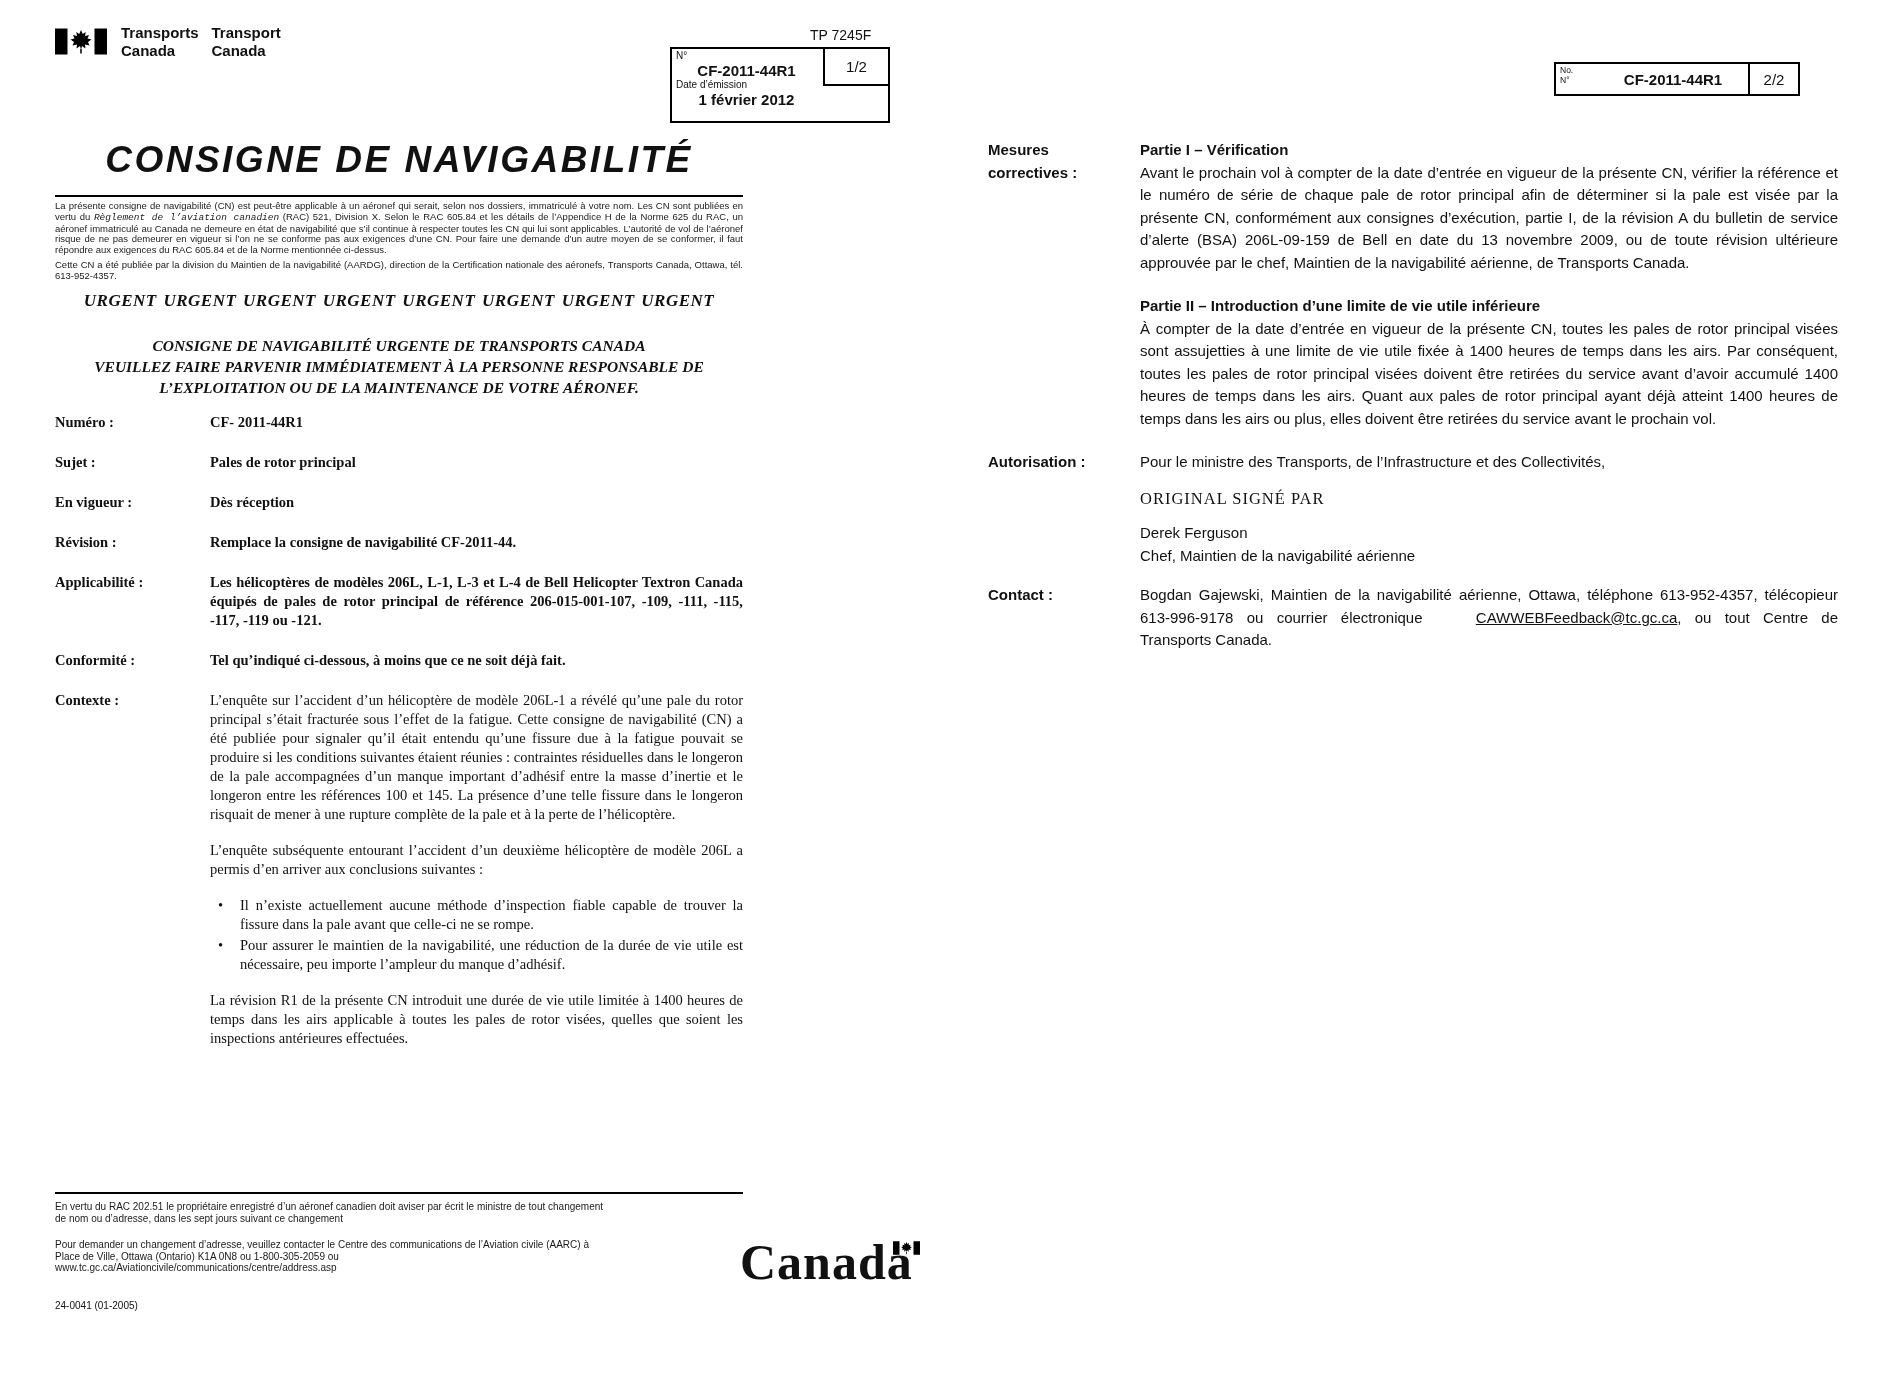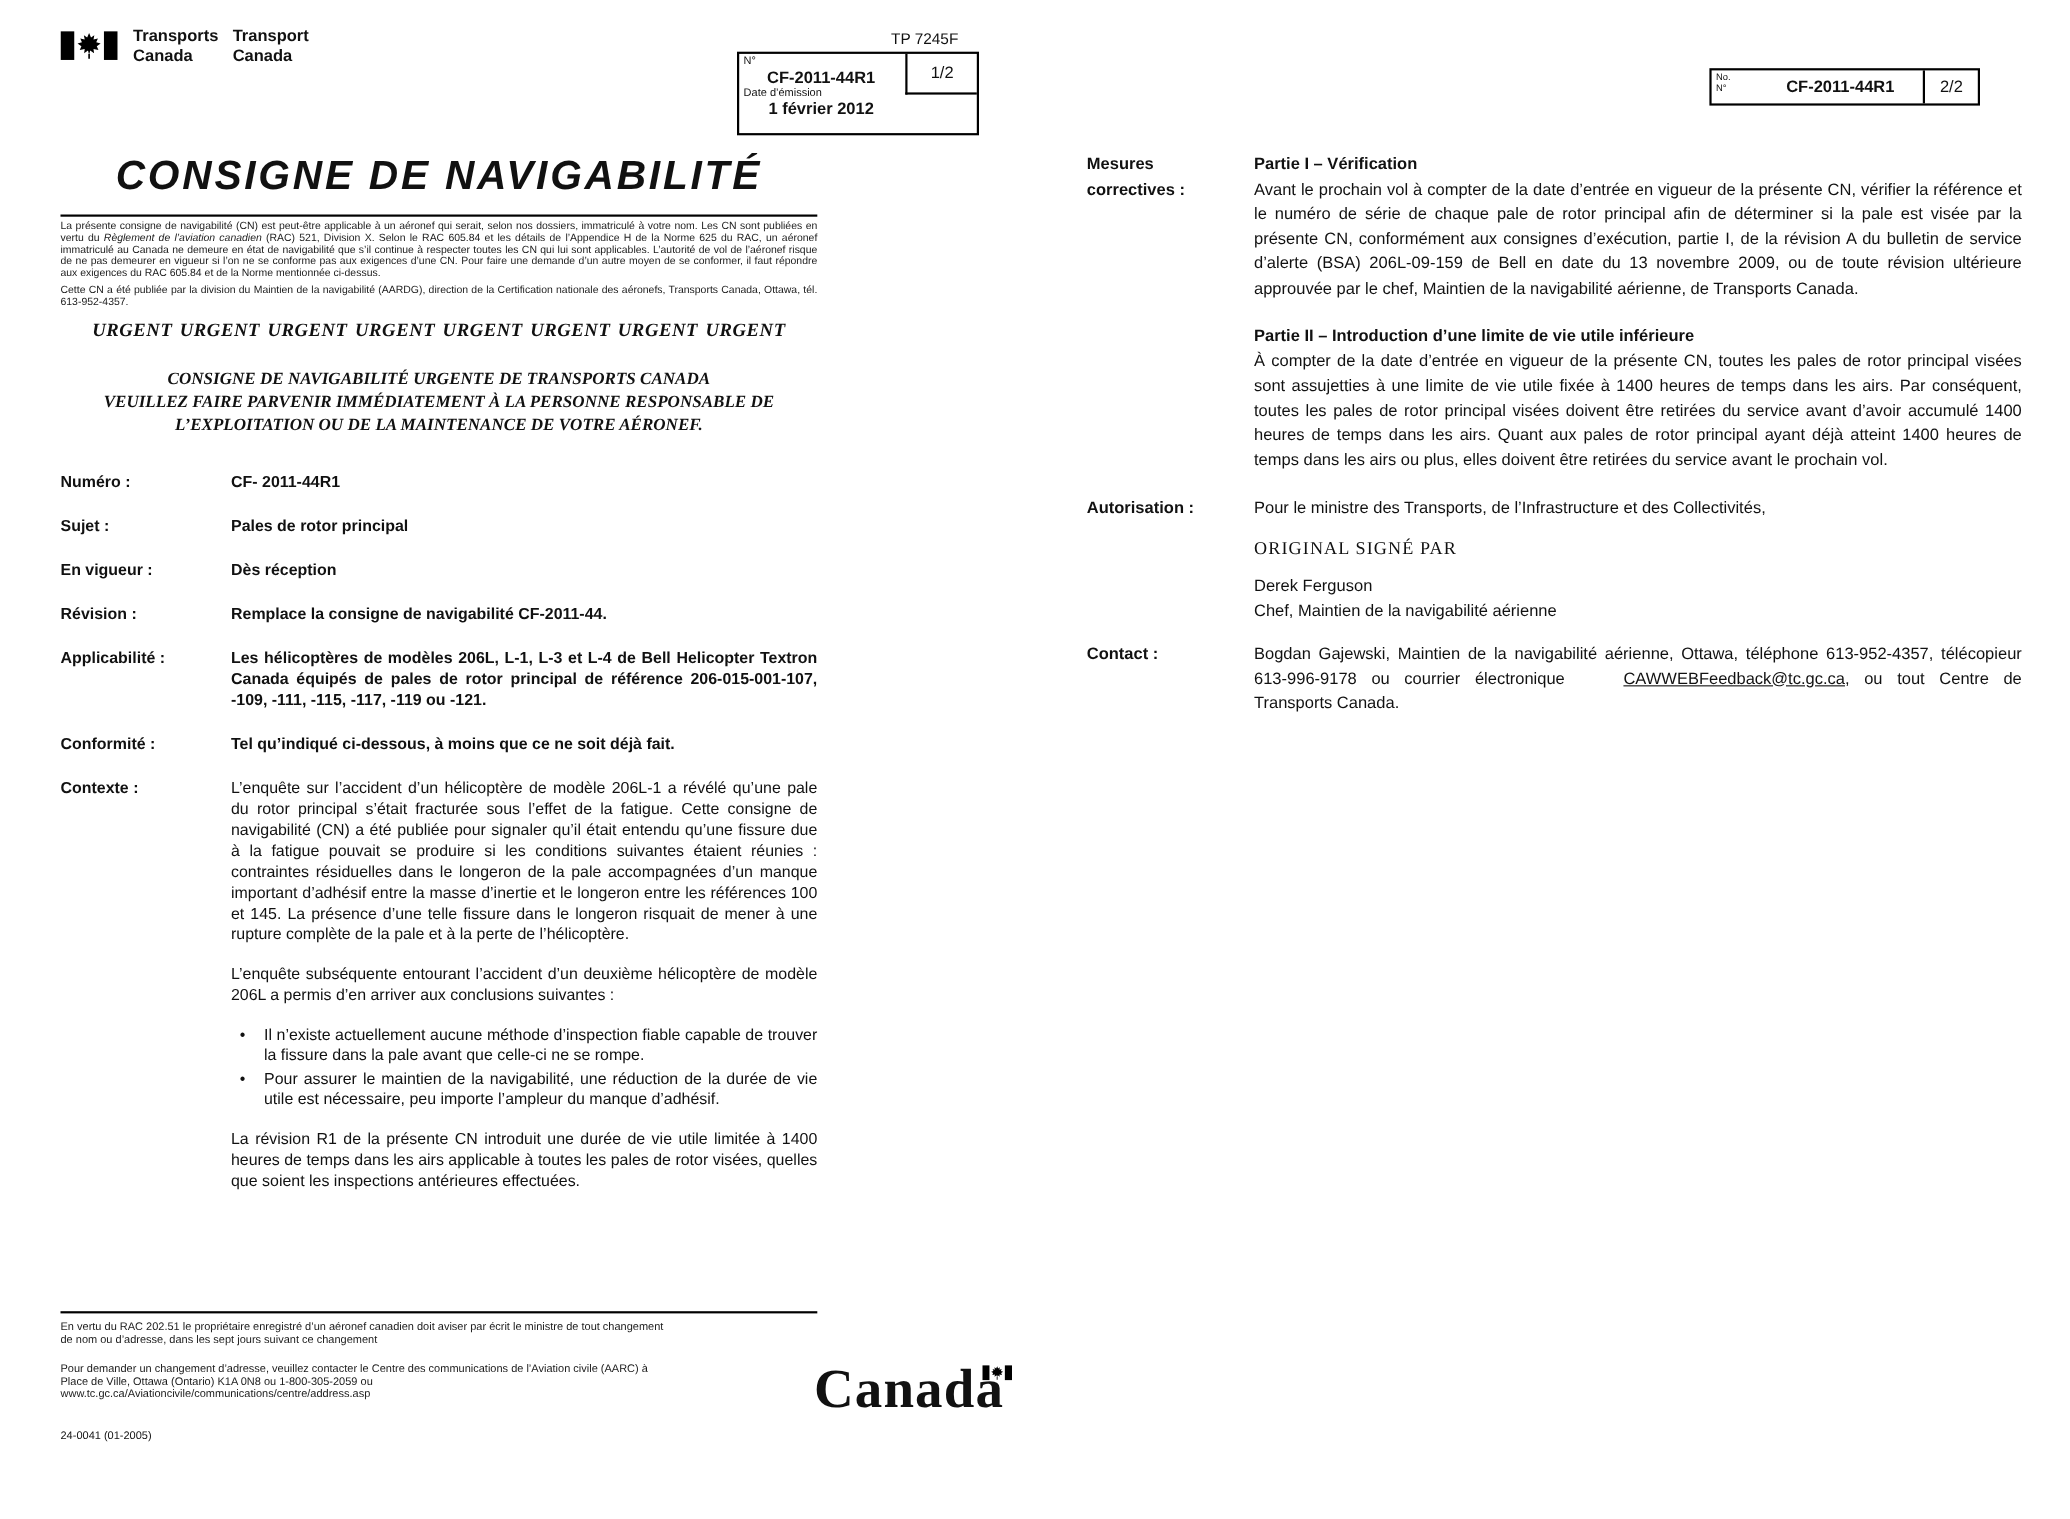--- a/index.html
+++ b/index.html
@@ -19,24 +19,24 @@
   #numbox1 .nb-left{position:absolute;left:0;top:0;right:67px;bottom:0;padding:1px 4px;}
   .nb-small{font-size:10px;line-height:11px;}
   .nb-big{font-size:15px;font-weight:bold;text-align:center;line-height:17px;margin-top:1px;}
   #numbox1 .nb-page{position:absolute;right:0;top:0;width:65px;height:37px;border-left:2px solid #000;border-bottom:2px solid #000;display:flex;align-items:center;justify-content:center;font-size:15px;box-sizing:border-box;}
 
   
   #page1-flow{left:55px;top:0;width:688px;}
   .doc-title{margin-top:139px;text-align:center;font-weight:bold;font-style:italic;font-size:37px;letter-spacing:2.5px;white-space:nowrap;}
   .rule{border-top:2.5px solid #000;margin-top:14px;}
   .fineprint{font-size:9.5px;line-height:10.8px;text-align:justify;margin-top:4px;color:#1a1a1a;}
-  .fineprint .it{font-style:italic;}
+  .fineprint .it{font-style:italic;font-family:Liberation Mono, monospace;}
   .urgent-line{margin-top:9px;text-align:center;font-family:"Liberation Serif","DejaVu Serif",serif;font-weight:bold;font-style:italic;font-size:17px;letter-spacing:.5px;word-spacing:2px;white-space:nowrap;}
   .heading3{margin-top:24px;text-align:center;font-family:"Liberation Serif","DejaVu Serif",serif;font-weight:bold;font-style:italic;font-size:15.5px;line-height:21px;}
-  #fields{margin-top:33px;}
+  #fields{margin-top:15px;font-family:Liberation Serif, serif;}
   .frow{display:grid;grid-template-columns:155px 1fr;font-size:14.5px;line-height:19px;margin-bottom:21px;}
   .flabel{font-weight:bold;}
   .fvalue-b{font-weight:bold;text-align:justify;}
   .fvalue p{margin:0 0 17px 0;text-align:justify;}
   .fvalue p:last-child{margin-bottom:0;}
   .bullets{margin:0 0 17px 0;}
   .bullet{display:grid;grid-template-columns:30px 1fr;margin-bottom:2px;}
   .bullet .dot::before{content:"\2022";}
   .bullet .dot{text-align:left;padding-left:8px;}
   .bullet .btxt{text-align:justify;}

